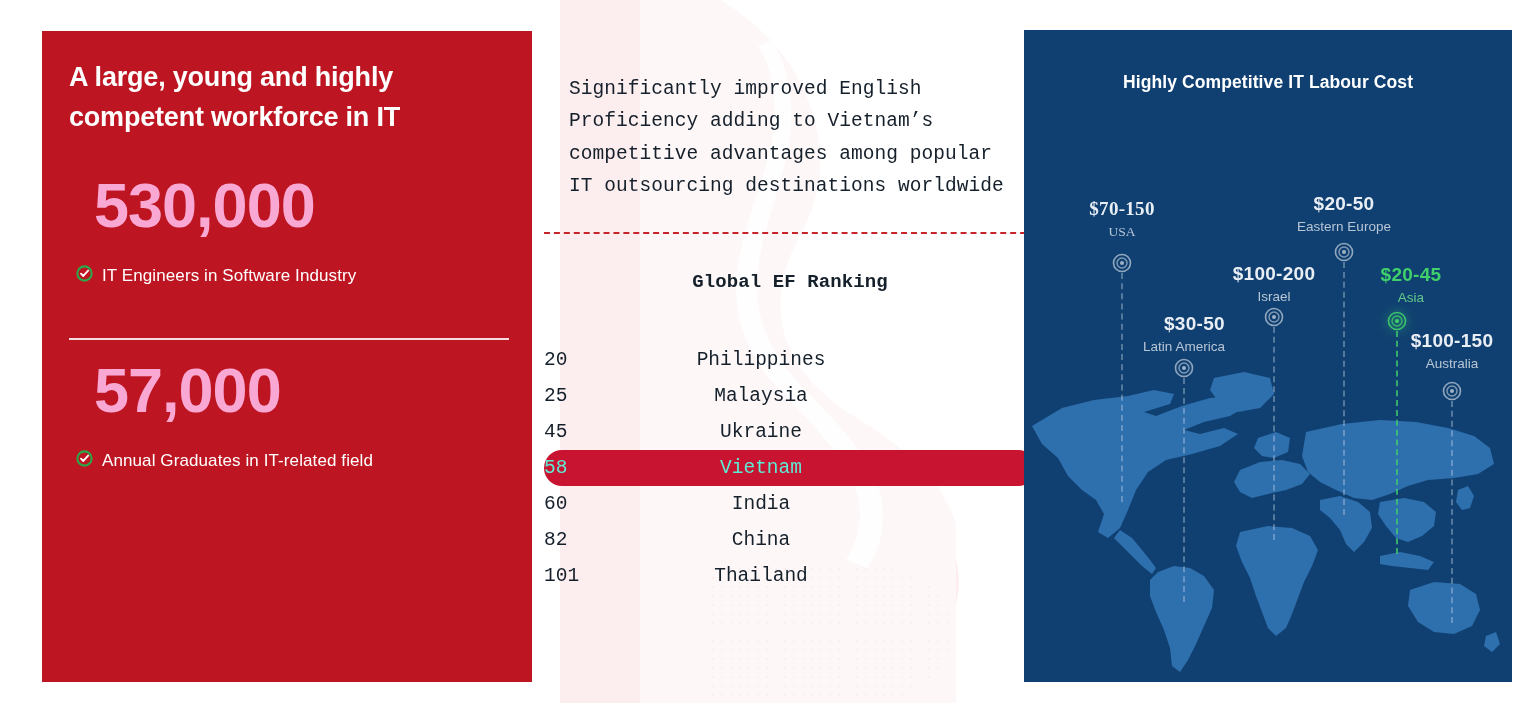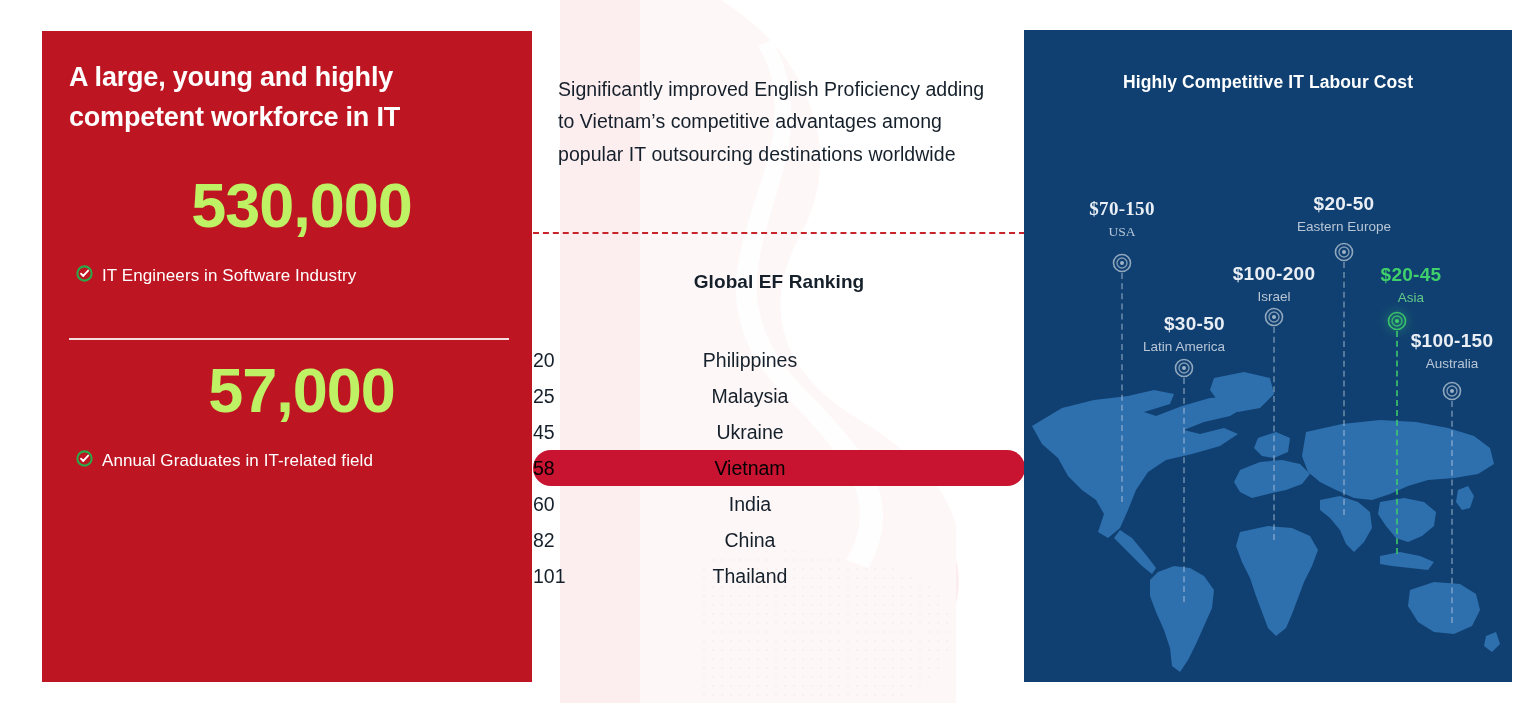--- a/index.html
+++ b/index.html
@@ -42,27 +42,26 @@
     color: #ffffff;
     font-size: 27px;
     font-weight: bold;
     line-height: 1.47;
     letter-spacing: -0.2px;
   }
   .stat-block { position: absolute; left: 27px; width: 440px; }
   #stat-1 { top: 143px; }
   #stat-2 { top: 328px; }
   .stat-number {
-    color: #bef264;
+    color: #f9a8d4;
     font-size: 63px;
     font-weight: bold;
     line-height: 1;
     letter-spacing: -1px;
     margin-left: 25px;
-    text-align: center;
   }
   .stat-caption-row {
     display: flex;
     align-items: center;
     gap: 9px;
     margin-top: 28px;
     margin-left: 7px;
   }
   .check-icon { flex: 0 0 auto; display: block; }
   .stat-caption {
@@ -76,25 +75,26 @@
     left: 27px;
     top: 307px;
     width: 440px;
     height: 0;
     border-top: 2px solid rgba(255,255,255,0.85);
   }
 
   
   #middle-panel {
     position: absolute;
-    left: 533px;
+    left: 544px;
     top: 31px;
     width: 492px;
     height: 651px;
     z-index: 2;
+    font-family: Liberation Mono, monospace;
   }
   #middle-intro {
     position: absolute;
     left: 25px;
     top: 42px;
     width: 448px;
     color: #15202b;
     font-size: 19.5px;
     line-height: 1.66;
     letter-spacing: 0.05px;
@@ -140,21 +140,21 @@
     box-sizing: border-box;
   }
   .rank-row .rank-country {
     flex: 1;
     text-align: center;
     padding-right: 188px;
     box-sizing: border-box;
   }
   .rank-row.highlight {
     background: #c81430;
-    color: #000000;
+    color: #5eead4;
   }
 
   
   #blue-panel {
     position: absolute;
     left: 1024px;
     top: 30px;
     width: 488px;
     height: 652px;
     background: #104071;

